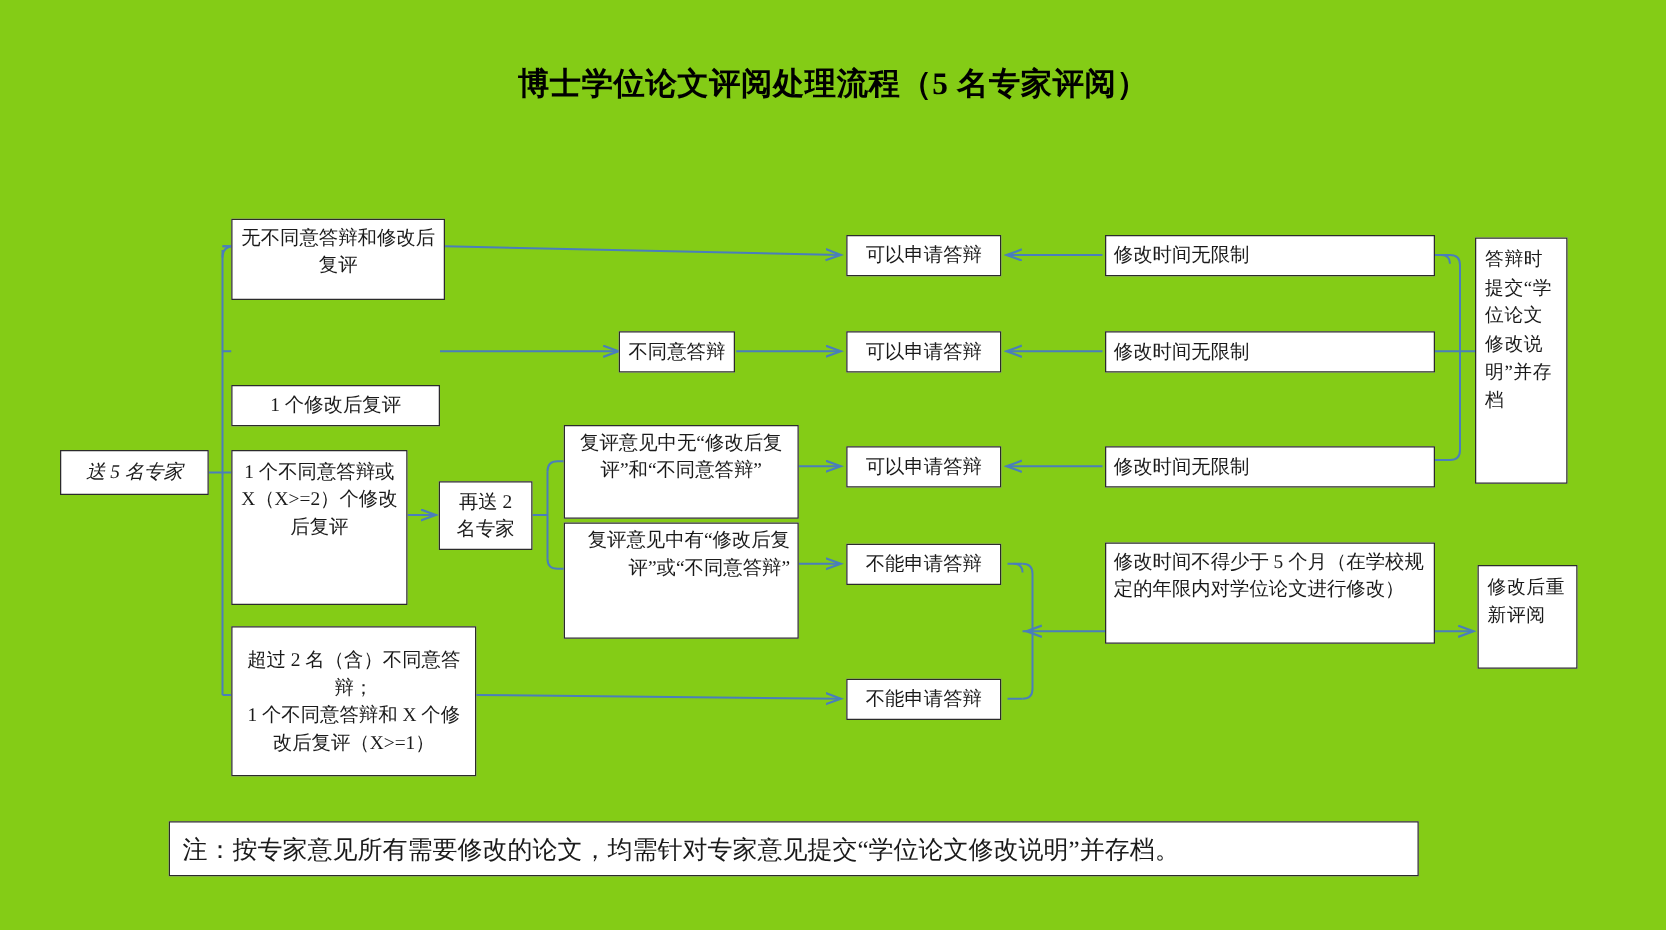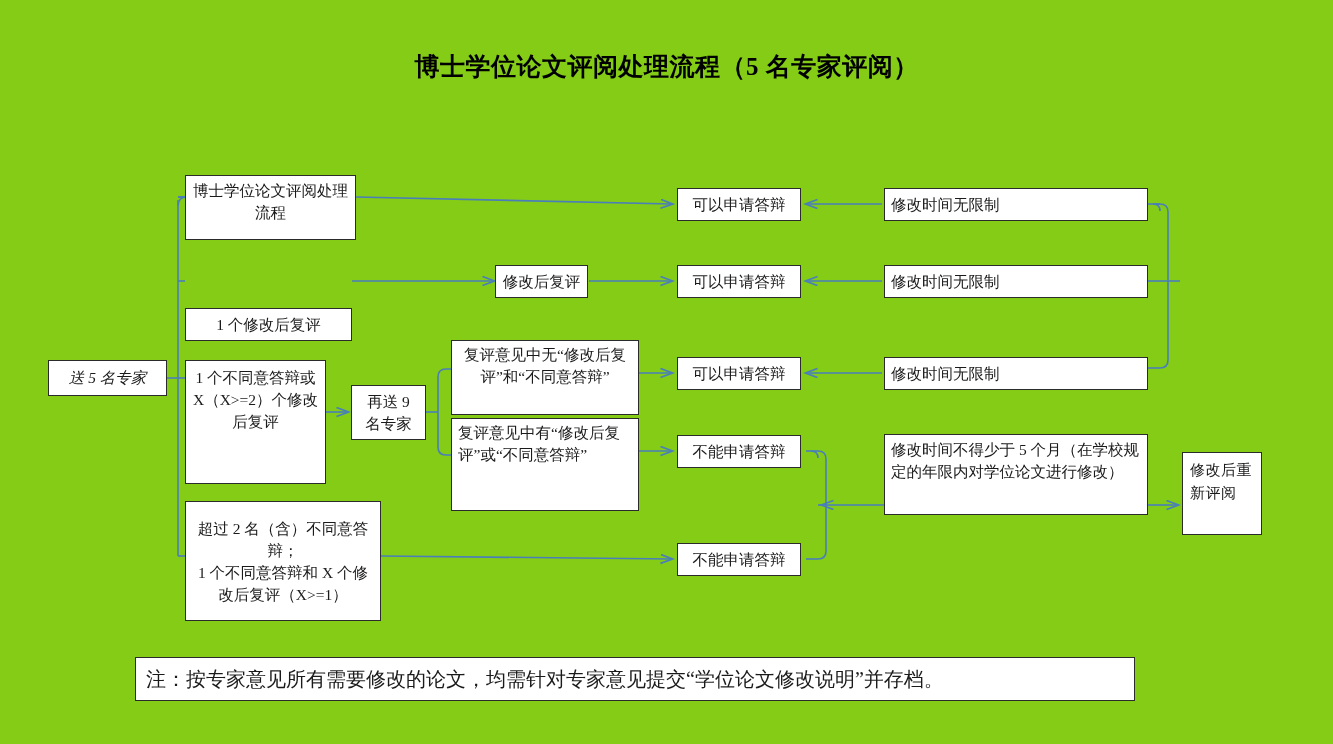--- a/index.html
+++ b/index.html
@@ -164,45 +164,45 @@
 
       <path d="M1148,505 L1178,505" marker-end="url(#ar)"></path>
     </g>
   </svg>
 
   <div class="node ctr" style="left:48px; top:360px; width:119px; height:36px;font-style:italic;">
     <span>送 5 名专家</span>
   </div>
 
   <div class="node ctr-top" style="left:185px; top:175px; width:171px; height:65px;">
-    <span>博士学位论文评阅处理流程</span>
+    <span>无不同意答辩和修改后复评</span>
   </div>
 
   <div class="node ctr" style="left:185px; top:265px; width:167px; height:33px;margin-top:43px;">
     <span>1 个修改后复评</span>
   </div>
 
   <div class="node ctr-top" style="left:185px; top:360px; width:141px; height:124px; padding-top:6px;">
     <span>1 个不同意答辩或 X（X&gt;=2）个修改后复评</span>
   </div>
 
   <div class="node ctr-top" style="left:185px; top:501px; width:196px; height:120px; padding-top:6px; white-space:pre-line;align-items:center;">
     <span>超过 2 名（含）不同意答辩；
 1 个不同意答辩和 X 个修改后复评（X&gt;=1）</span>
   </div>
 
   <div class="node ctr" style="left:351px; top:385px; width:75px; height:55px;">
-    <span>再送 9 名专家</span>
+    <span>再送 2 名专家</span>
   </div>
 
   <div class="node left-top" style="left:451px; top:340px; width:188px; height:75px; padding-top:3px;text-align:center;">
     <span>复评意见中无“修改后复评”和“不同意答辩”</span>
   </div>
 
-  <div class="node left-top" style="left:451px; top:418px; width:188px; height:93px; padding-top:3px;">
+  <div class="node left-top" style="left:451px; top:418px; width:188px; height:93px; padding-top:3px;text-align:right;">
     <span>复评意见中有“修改后复评”或“不同意答辩”</span>
   </div>
 
   <div class="node ctr" style="left:677px; top:188px; width:124px; height:33px;">
     <span>可以申请答辩</span>
   </div>
 
   <div class="node ctr" style="left:677px; top:265px; width:124px; height:33px;">
     <span>可以申请答辩</span>
   </div>
@@ -213,39 +213,42 @@
 
   <div class="node ctr" style="left:677px; top:435px; width:124px; height:33px;">
     <span>不能申请答辩</span>
   </div>
 
   <div class="node ctr" style="left:677px; top:543px; width:124px; height:33px;">
     <span>不能申请答辩</span>
   </div>
 
   <div class="node ctr" style="left:495px; top:265px; width:93px; height:33px;">
-    <span>修改后复评</span>
+    <span>不同意答辩</span>
   </div>
 
   <div class="node left-mid" style="left:884px; top:188px; width:264px; height:33px;">
     <span>修改时间无限制</span>
   </div>
 
   <div class="node left-mid" style="left:884px; top:265px; width:264px; height:33px;">
     <span>修改时间无限制</span>
   </div>
 
   <div class="node left-mid" style="left:884px; top:357px; width:264px; height:33px;">
     <span>修改时间无限制</span>
   </div>
 
   <div class="node left-top" style="left:884px; top:434px; width:264px; height:81px; padding-top:4px;">
     <span>修改时间不得少于 5 个月（在学校规定的年限内对学位论文进行修改）</span>
   </div>
 
+  <div class="node left-top vert" style="left:1180px; top:190px; width:74px; height:197px; padding:6px 7px;">
+    <span>答辩时提交“学位论文修改说明”并存档</span>
+  </div>
 
   <div class="node left-top vert" style="left:1182px; top:452px; width:80px; height:83px; padding:6px 7px;">
     <span>修改后重新评阅</span>
   </div>
 
   <div id="note">
     <span>注：按专家意见所有需要修改的论文，均需针对专家意见提交“学位论文修改说明”并存档。</span>
   </div>
 
 </div>

